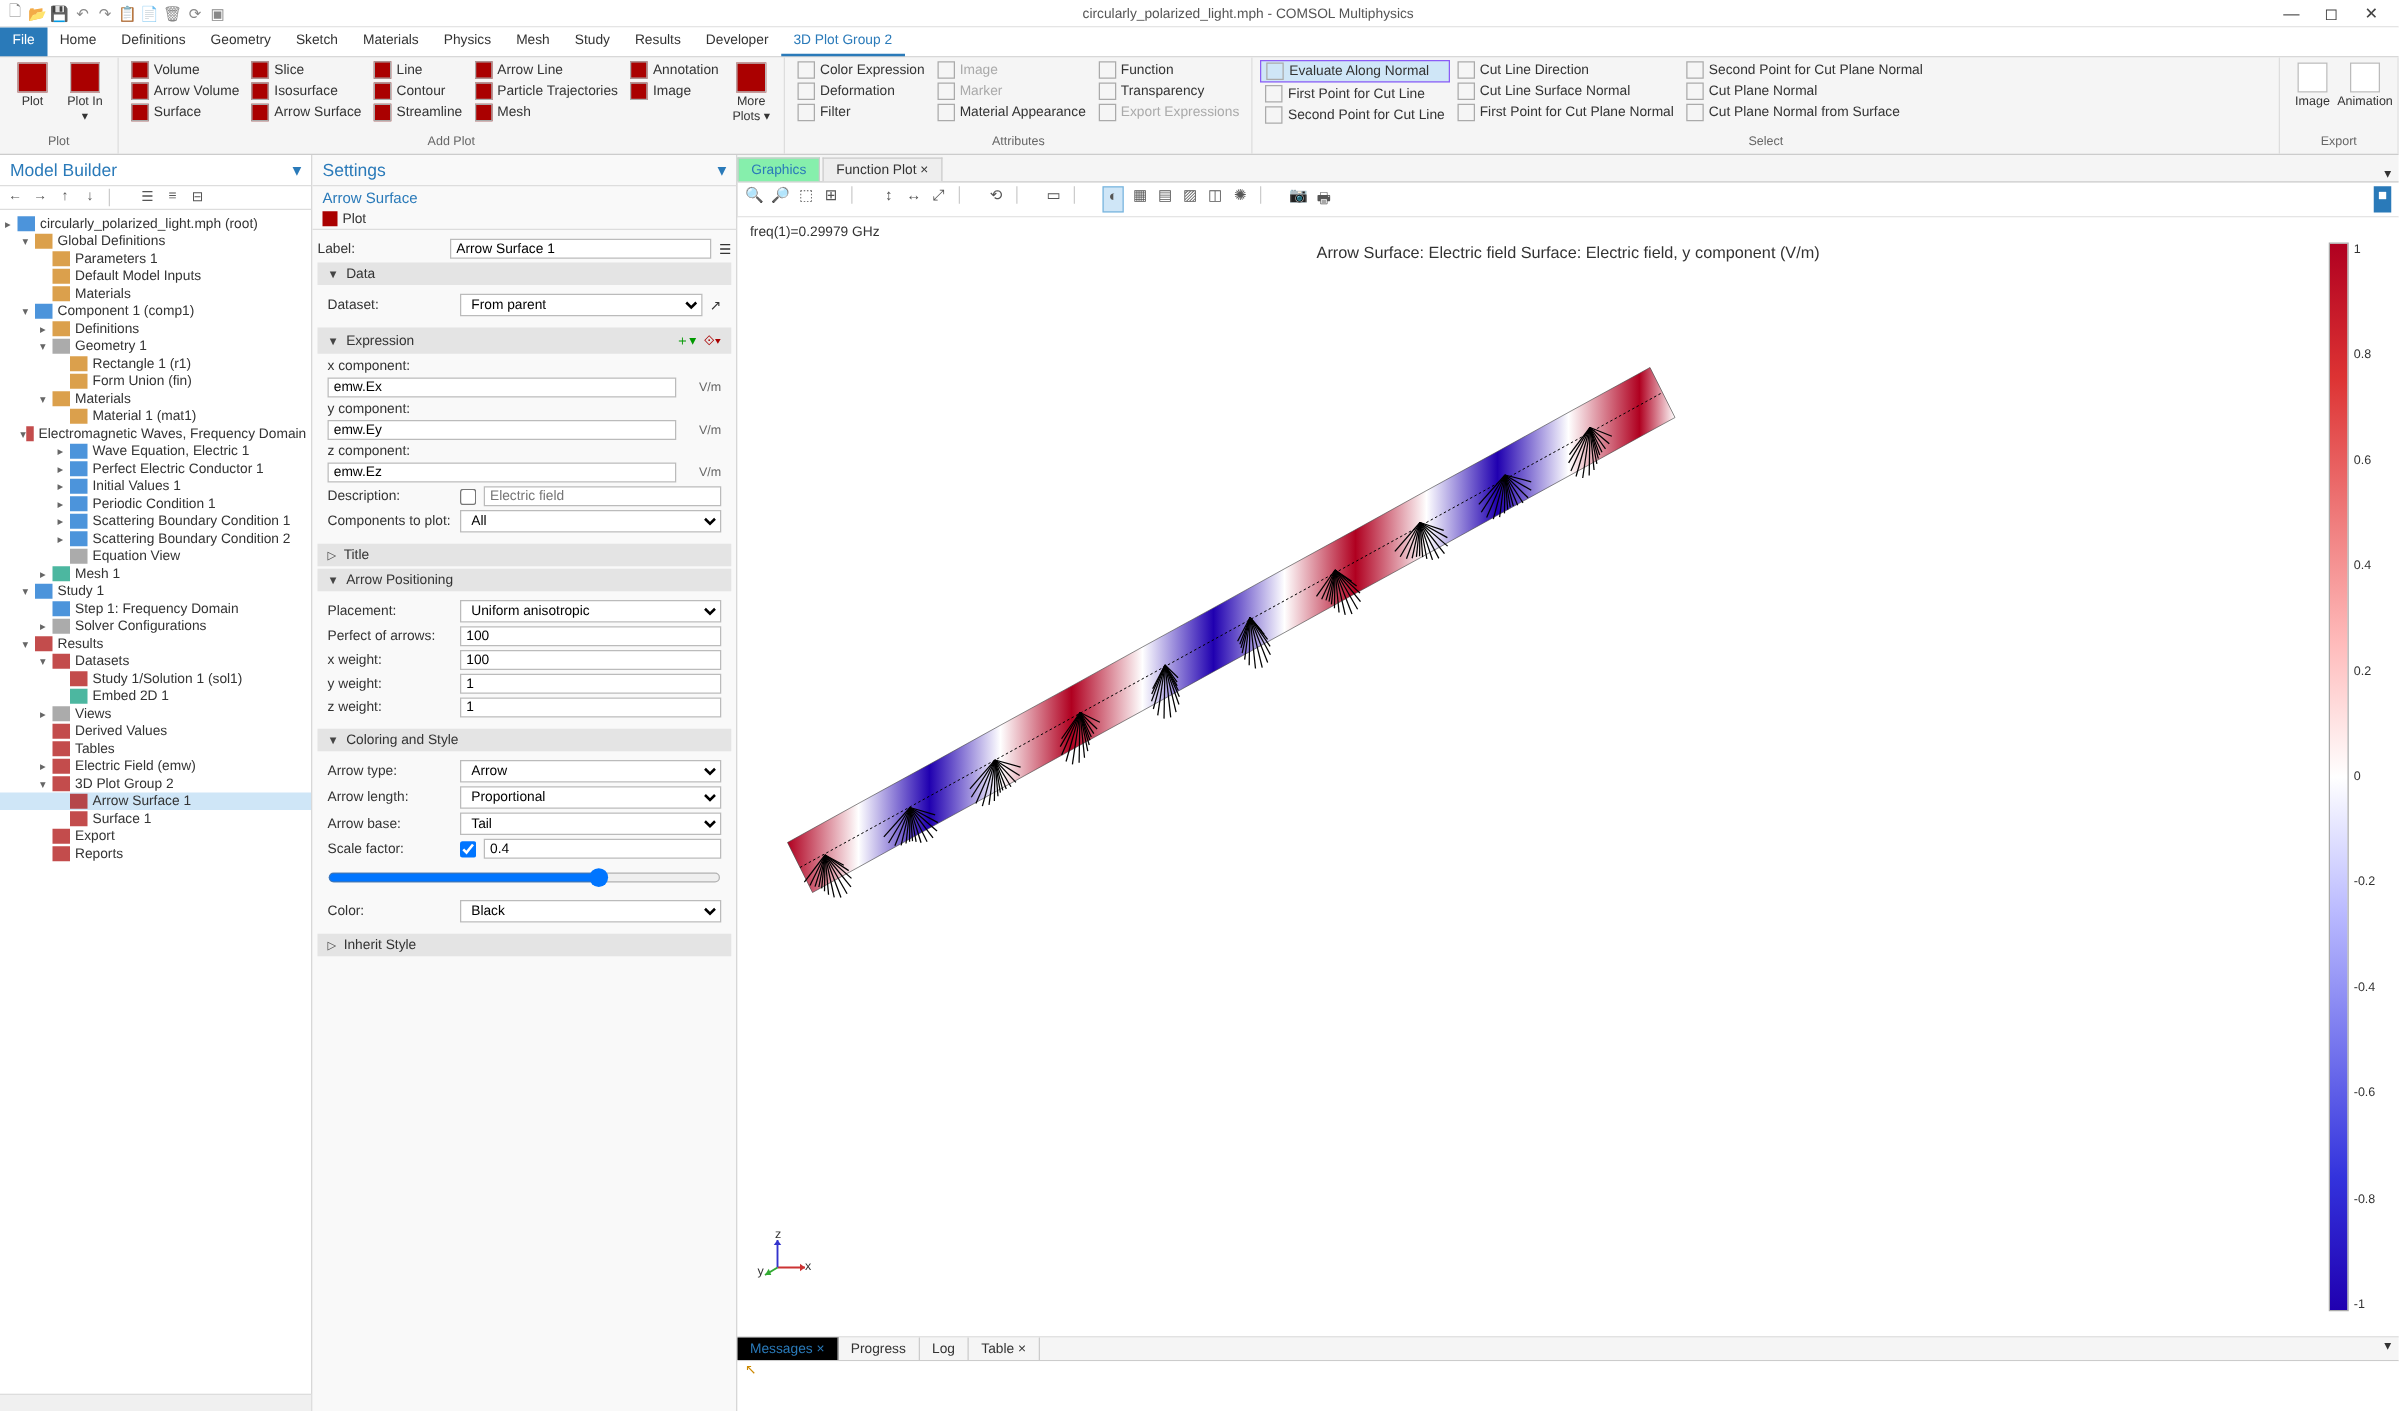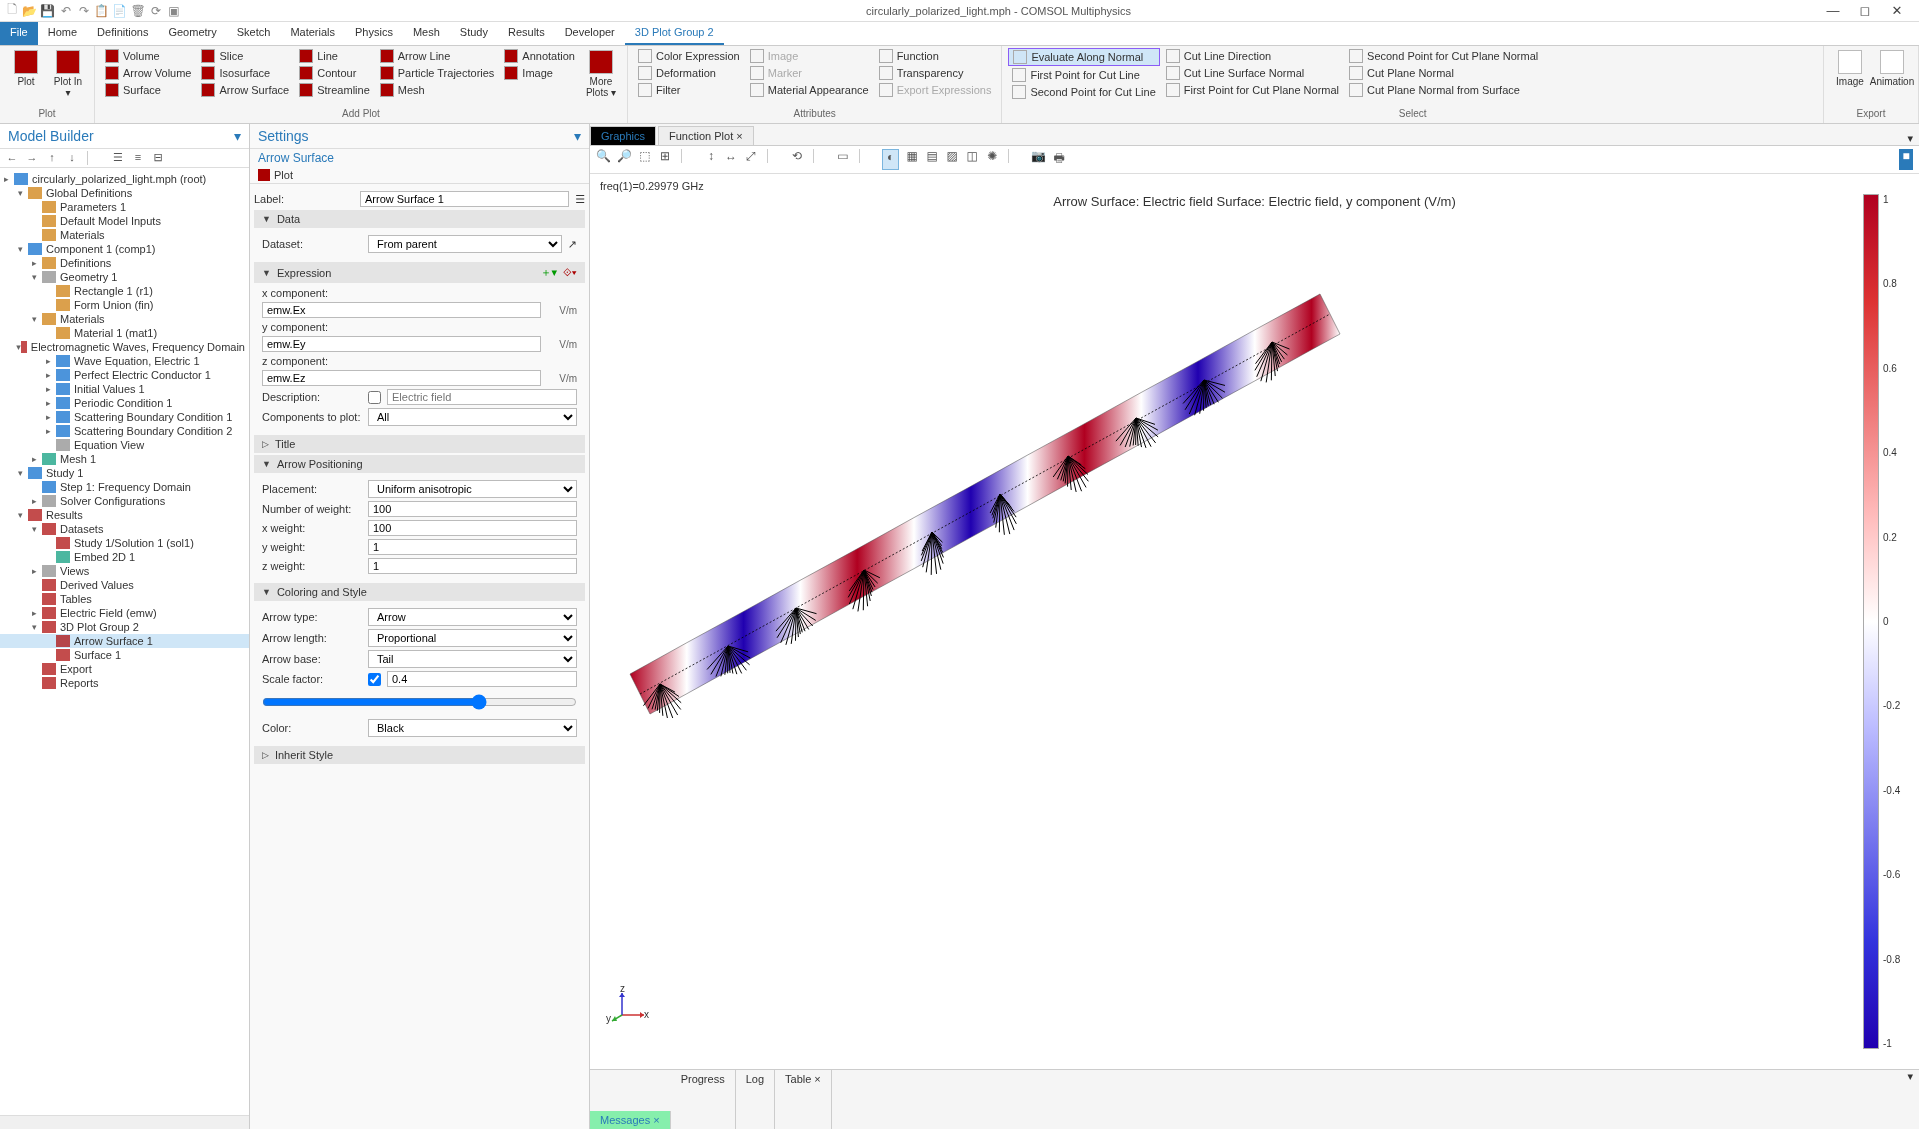--- a/index.html
+++ b/index.html
@@ -55,41 +55,41 @@
 .sect-b { padding: 4px 8px; }
 .frow { display: flex; align-items: center; gap: 6px; margin: 3px 0; }
 .frow label { width: 100px; font-size: 11px; }
 .frow input[type=text], .frow select { flex: 1; font-size: 11px; padding: 1px 4px; border: 1px solid #bbb; background: #fff; }
 .unit { width: 30px; font-size: 10px; color: #666; text-align: right; }
 
 
 .graphics-area { flex: 1; display: flex; flex-direction: column; }
 .gtabs { display: flex; border-bottom: 1px solid #ccc; background: #f5f5f5; height: 22px; align-items: flex-end; }
 .gtab { padding: 3px 10px; font-size: 11px; border: 1px solid #ccc; border-bottom: none; margin-right: 2px; background: #eee; }
-.gtab.active { background: #000000; color: #2a7ab9; text-align: center; }
+.gtab.active { background: #86efac; color: #2a7ab9; text-align: center; }
 .gtoolbar { padding: 3px 6px; border-bottom: 1px solid #ddd; display: flex; gap: 6px; font-size: 12px; color: #555; }
 .gtoolbar span { display: inline-block; min-width: 14px; text-align: center; }
 .gcanvas { flex: 1; background: #fff; position: relative; }
 .ginfo { position: absolute; top: 6px; left: 10px; font-size: 11px; }
 .ginfo2 { position: absolute; top: 20px; left: 50%; transform: translateX(-50%); font-size: 13px; white-space: nowrap; }
 
 
 .legend { position: absolute; right: 12px; top: 20px; bottom: 20px; width: 44px; display: flex; }
 .legend-bar { width: 16px; height: 100%; background: linear-gradient(to bottom, #b00020, #d33, #e77, #fbb, #fff, #bbf, #77e, #33d, #2000b0); border: 1px solid #aaa; }
 .legend-ticks { display: flex; flex-direction: column; justify-content: space-between; padding-left: 4px; font-size: 10px; }
 
 
 .plot3d { position: absolute; left: 30px; top: 110px; width: 730px; height: 450px; }
 .axis-triad { position: absolute; left: 20px; bottom: 40px; font-size: 10px; }
 
 
 .messages { height: 60px; border-top: 1px solid #ccc; display: flex; flex-direction: column; }
 .mtabs { display: flex; background: #f5f5f5; border-bottom: 1px solid #ccc; }
 .mtab { padding: 3px 10px; font-size: 11px; border-right: 1px solid #ccc; }
-.mtab.active { background: #86efac; color: #2a7ab9; margin-top: 41px; }
+.mtab.active { background: #000000; color: #2a7ab9; }
 .mbody { flex: 1; background: #fff; }
 
 .scrollbar { height: 14px; background: #f0f0f0; border-top: 1px solid #ddd; }
 .hline { border-left: 1px solid #ccc; margin: 0 3px; height: 14px; }
 </style>
 </head>
 <body>
 
 <div class="titlebar">
   <div class="qat">
@@ -640,21 +640,21 @@
       <div class="sect-h">
           <span class="toggle">▼</span>
           <span>Arrow Positioning</span>
         </div>
       <div class="sect-b">
         <div class="frow">
             <label>Placement:</label>
             <select><option>Uniform anisotropic</option></select>
           </div>
         <div class="frow">
-            <label>Number of weight:</label>
+            <label>Perfect of arrows:</label>
             <input type="text" value="100" style="">
           </div>
         <div class="frow">
             <label>x weight:</label>
             <input type="text" value="100" style="">
           </div>
         <div class="frow">
             <label>y weight:</label>
             <input type="text" value="1" style="">
           </div>

